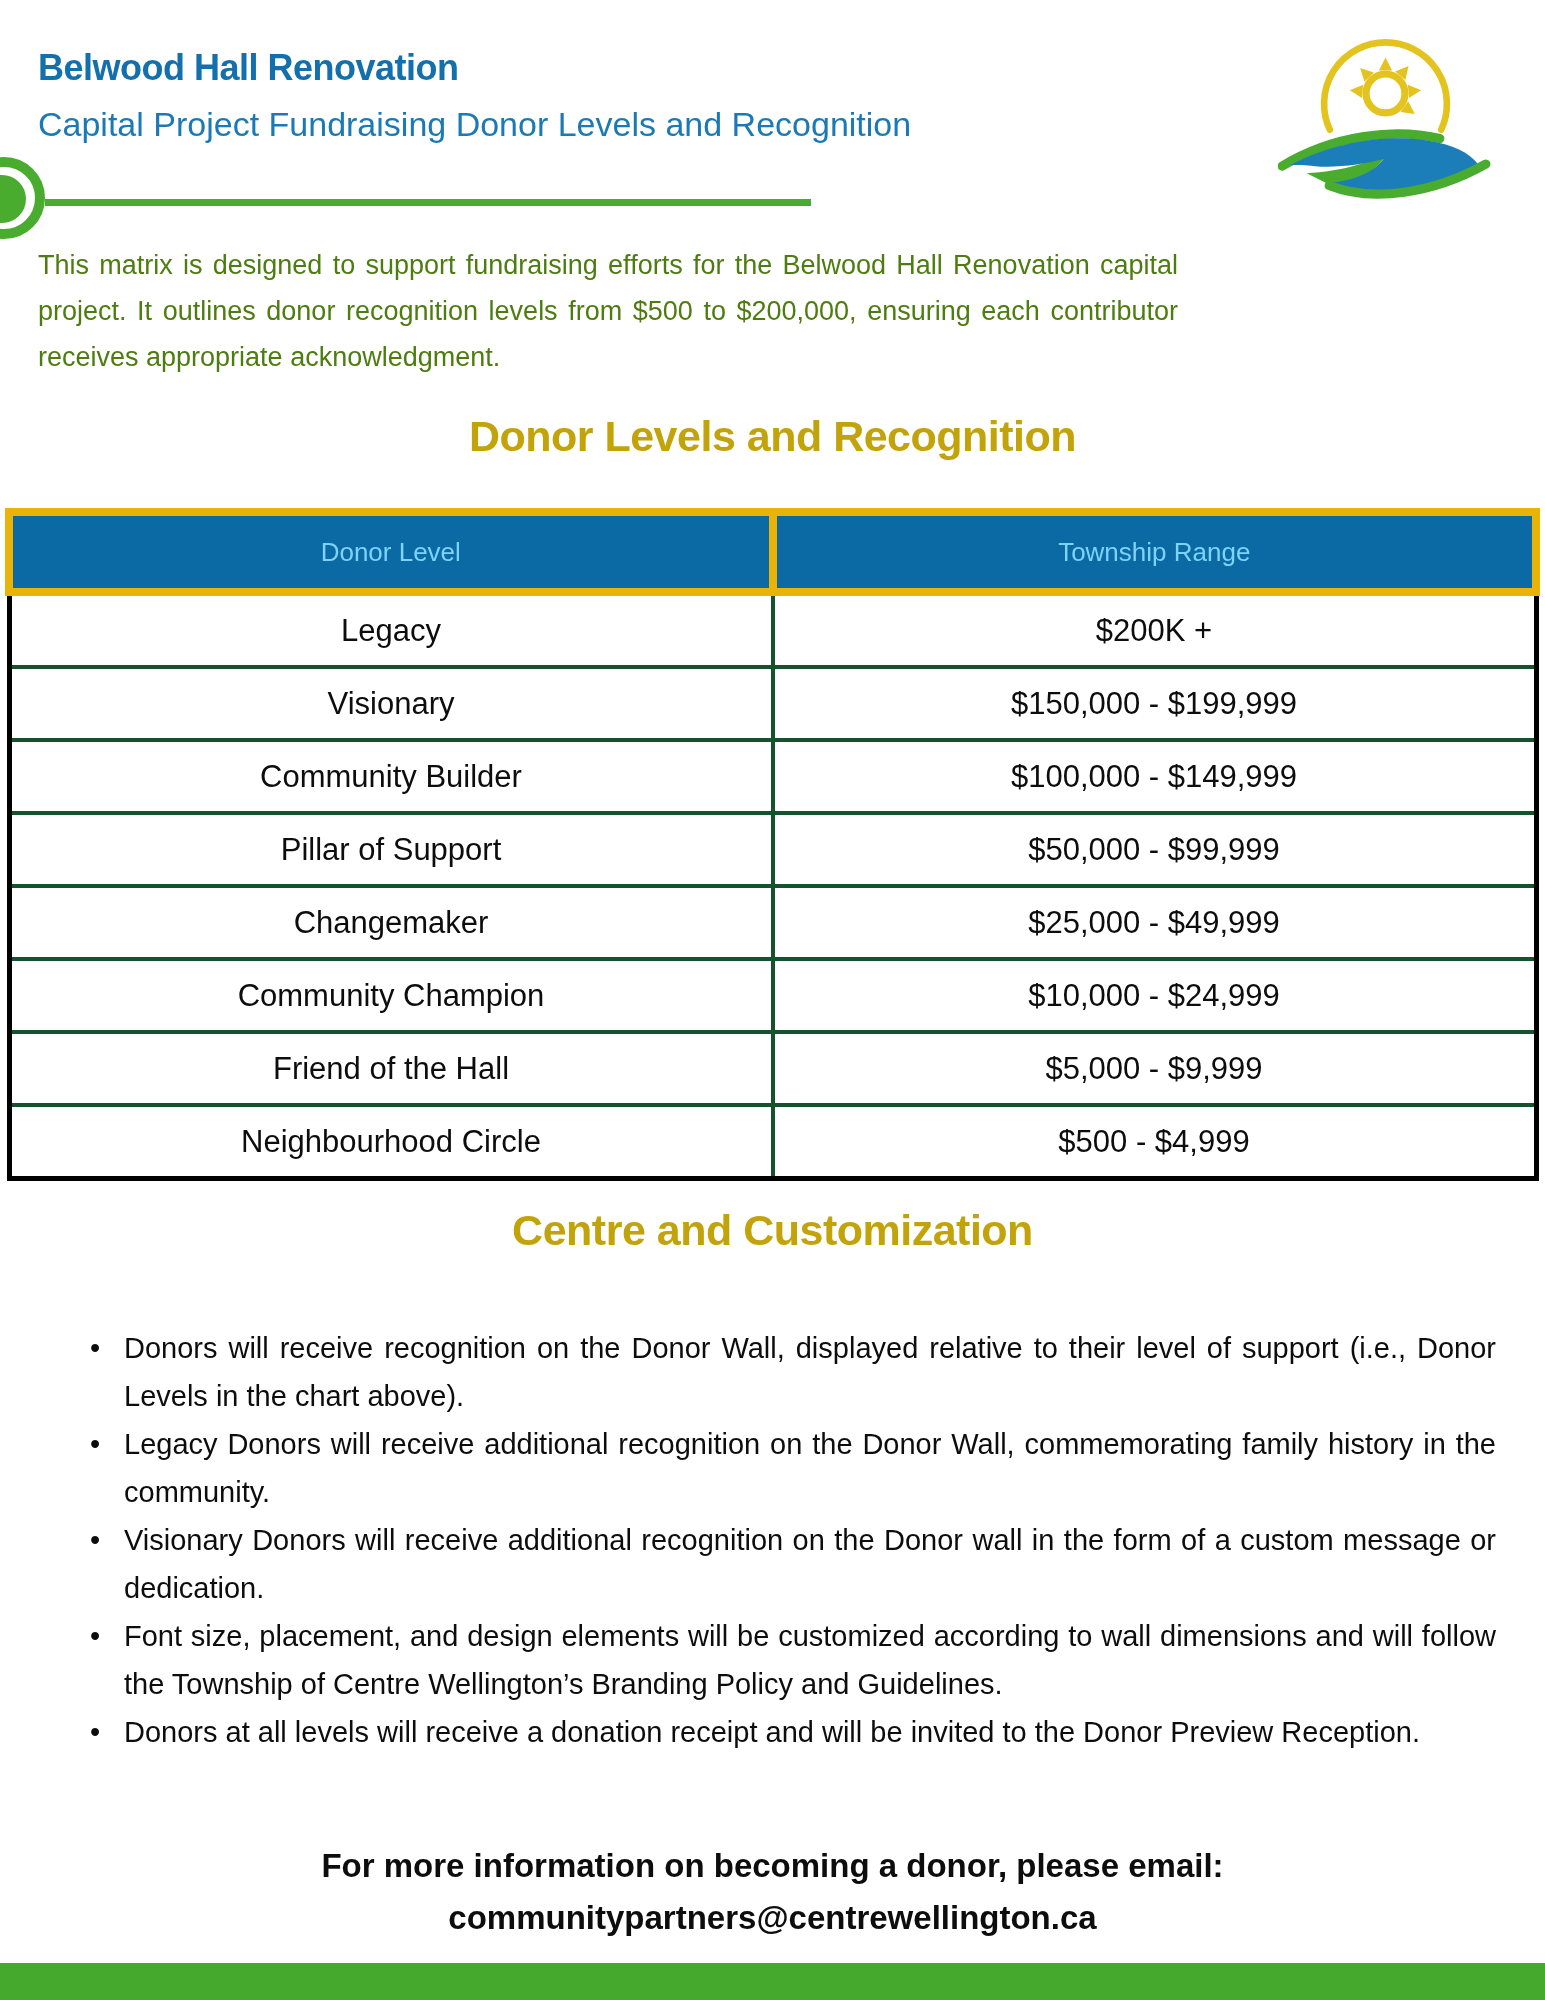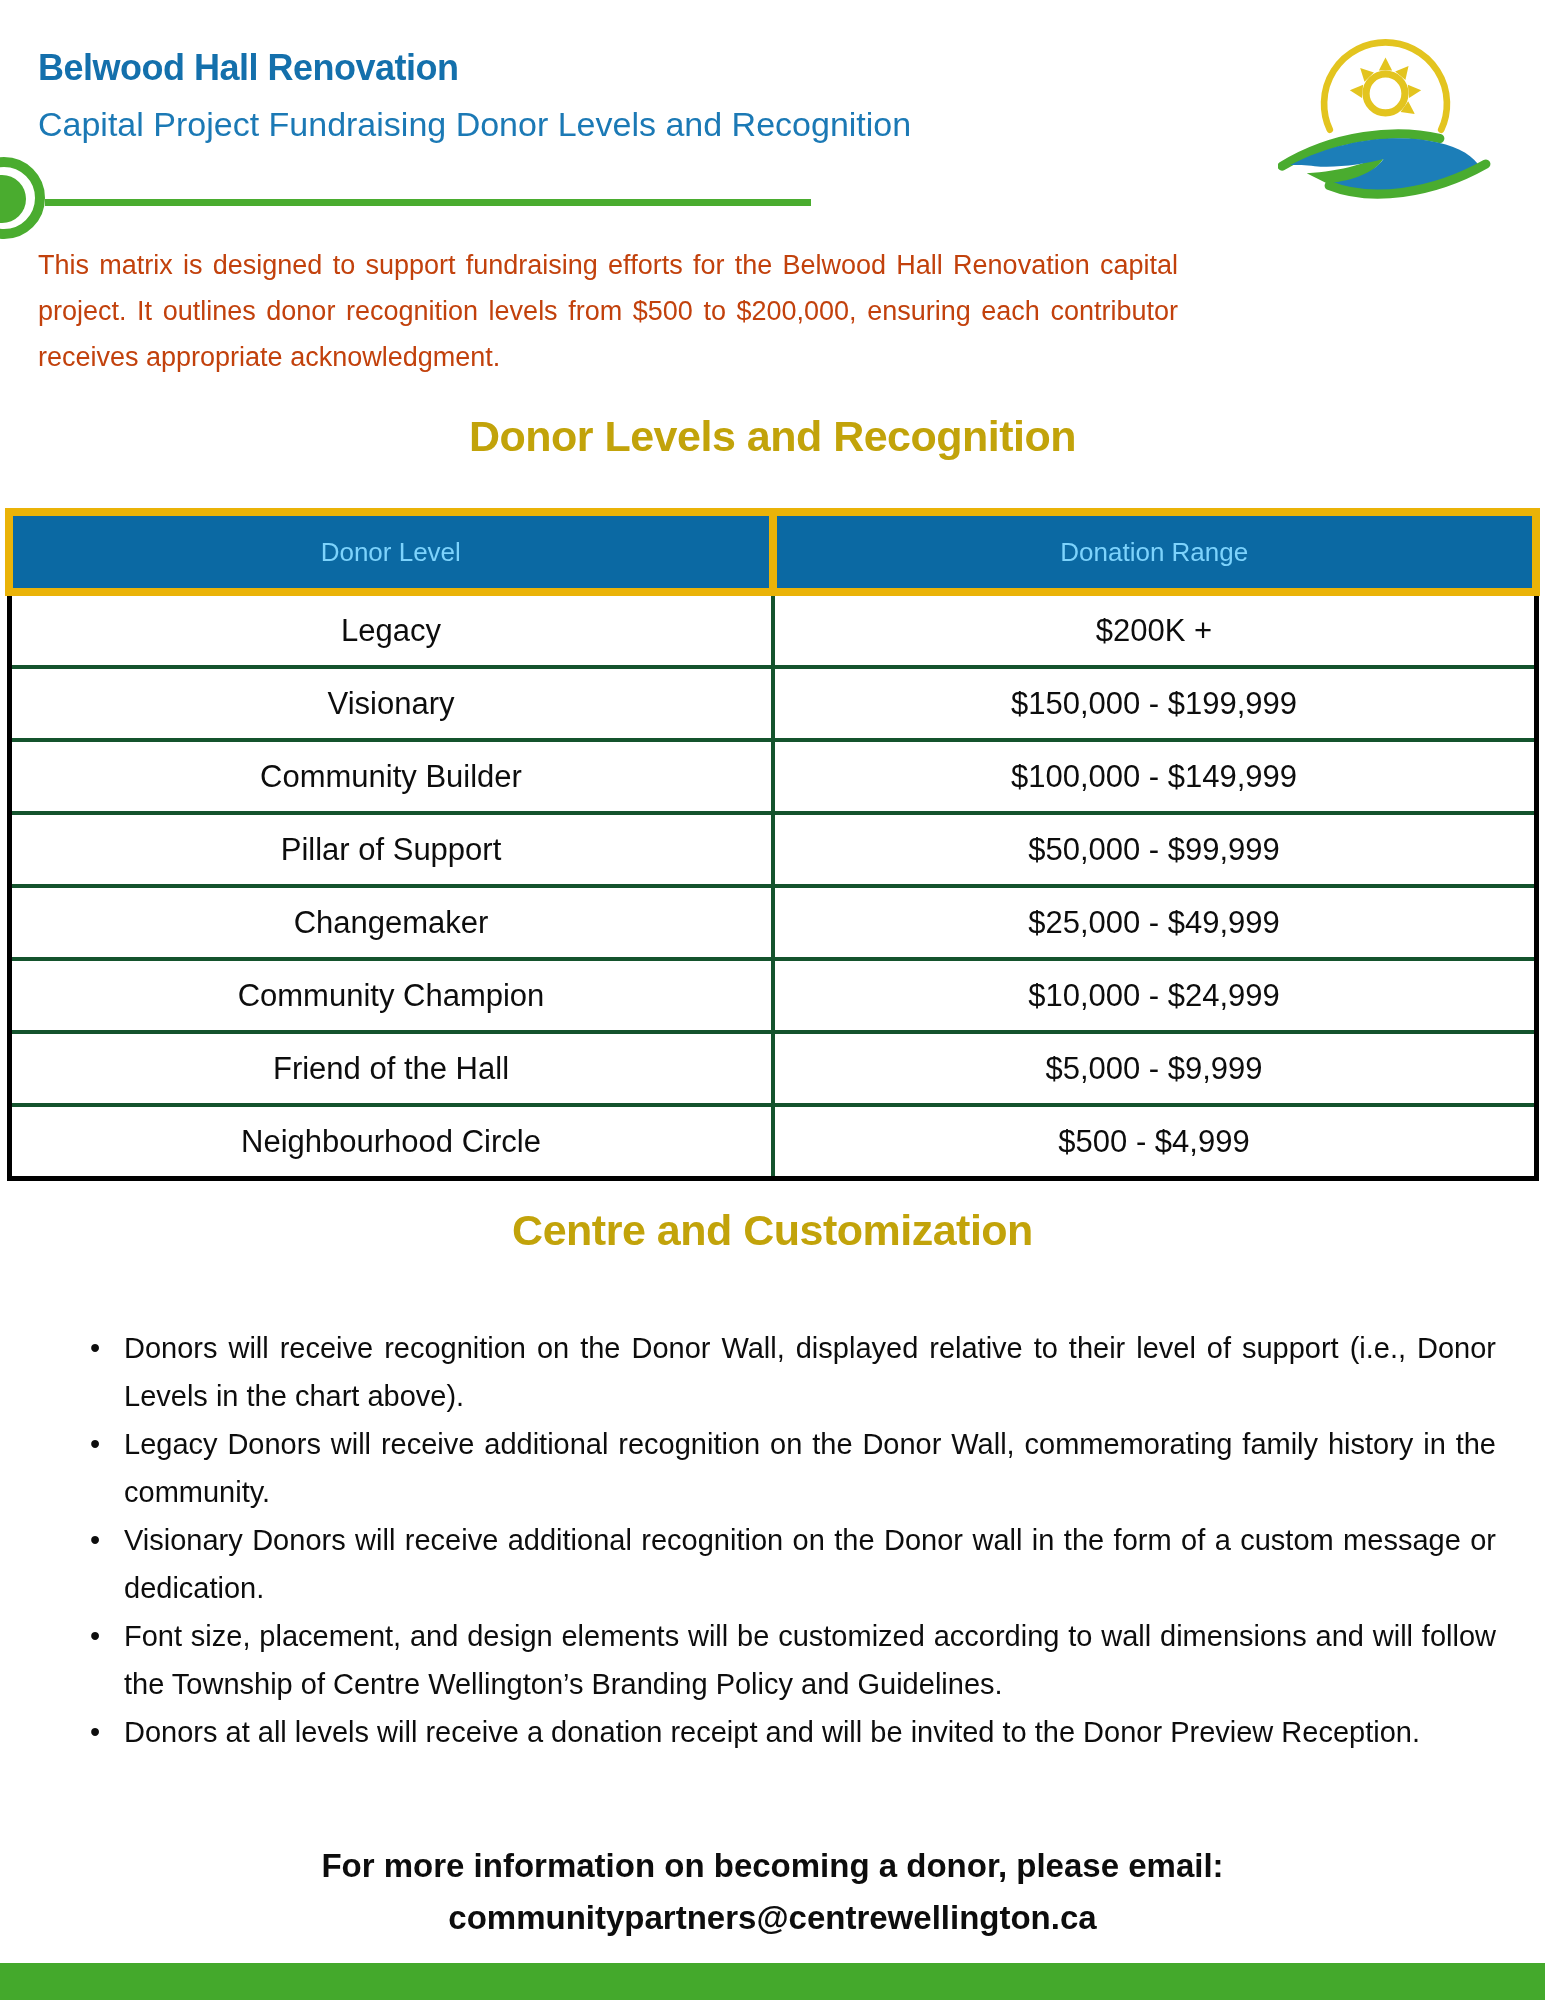--- a/index.html
+++ b/index.html
@@ -24,21 +24,21 @@
     position:absolute;left:-22px;top:175px;width:48px;height:48px;
     border-radius:50%;background:#4AAC2F;
   }
   .deco-line{
     position:absolute;left:45px;top:199px;width:766px;height:7px;background:#4AAC2F;
   }
   .logo{position:absolute;left:1278px;top:28px;width:215px;height:178px;}
   
   .intro{
     position:absolute;left:38px;top:242px;width:1140px;
-    font-size:27px;line-height:46px;text-align:justify;color:#c2410c;
+    font-size:27px;line-height:46px;text-align:justify;color:#4d7c0f;
   }
   
   .gold-heading{
     position:absolute;left:0;width:100%;text-align:center;
     font-size:43px;font-weight:800;color:#C2A30A;letter-spacing:-0.5px;
   }
   .gold-heading.first{top:412px;}
   .gold-heading.second{top:1206px;}
   
   .donor-table-wrap{position:absolute;left:5px;top:508px;width:1535px;}
@@ -111,21 +111,21 @@
 
   <div class="donor-table-wrap">
     <table class="donor">
       <colgroup>
           <col style="width:50%">
           <col style="width:50%">
         </colgroup>
       <thead>
         <tr>
           <th>Donor Level</th>
-          <th>Donation Range</th>
+          <th>Township Range</th>
         </tr>
       </thead>
       <tbody>
         <tr>
           <td>Legacy</td>
           <td>$200K +</td>
         </tr>
         <tr>
           <td>Visionary</td>
           <td>$150,000 - $199,999</td>

